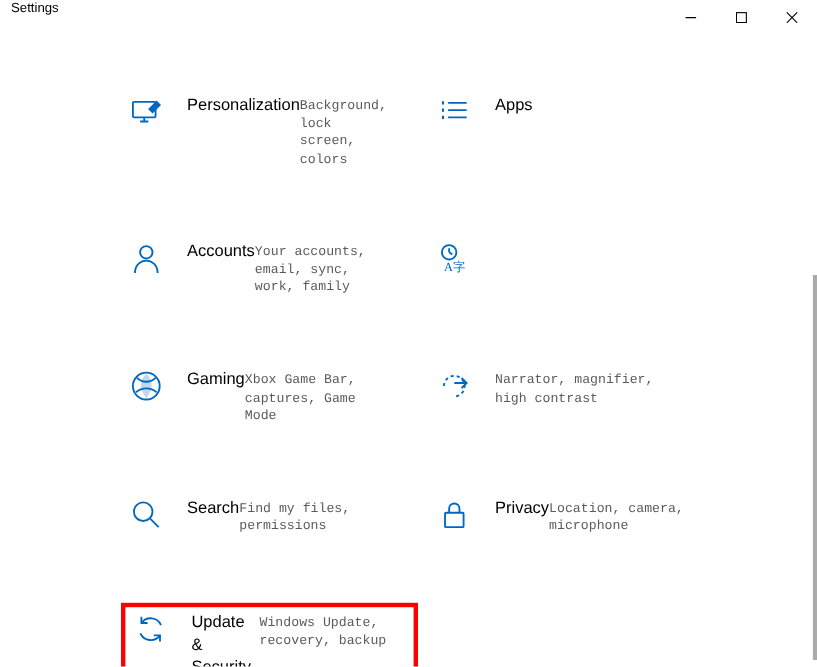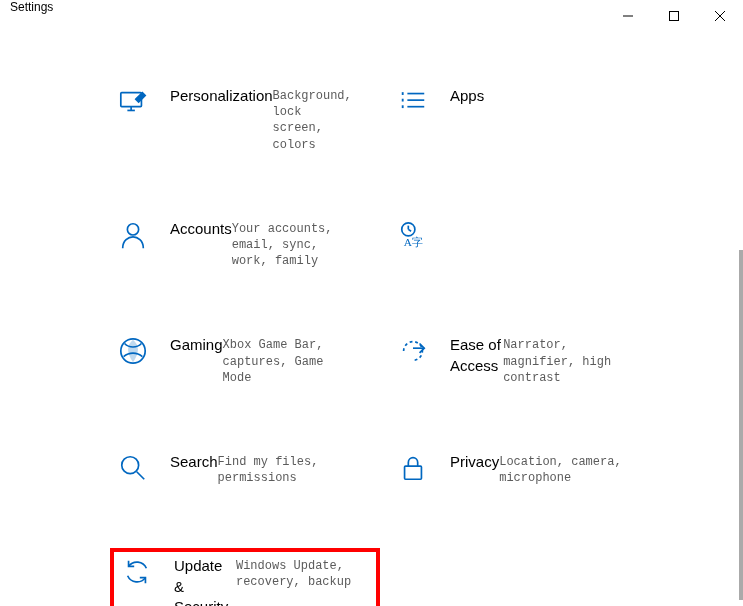--- a/index.html
+++ b/index.html
@@ -198,21 +198,20 @@
 
   <div class="tile">
     <span class="icon">
       <svg viewBox="0 0 32 32">
         <path d="M6 16 A10 10 0 1 1 16 26" stroke-dasharray="3 3"></path>
         <polyline points="23,8 28,13 23,18" fill="none"></polyline>
         <line x1="16" y1="13" x2="28" y2="13"></line>
       </svg>
     </span>
     <div class="text">
-      <span class="name">Ease of Access</span>
       <span class="desc">Narrator, magnifier, high contrast</span>
     </div>
   </div>
 
   <div class="tile">
     <span class="icon">
       <svg viewBox="0 0 32 32">
         <circle cx="13" cy="13" r="9"></circle>
         <line x1="20" y1="20" x2="28" y2="28"></line>
       </svg>

